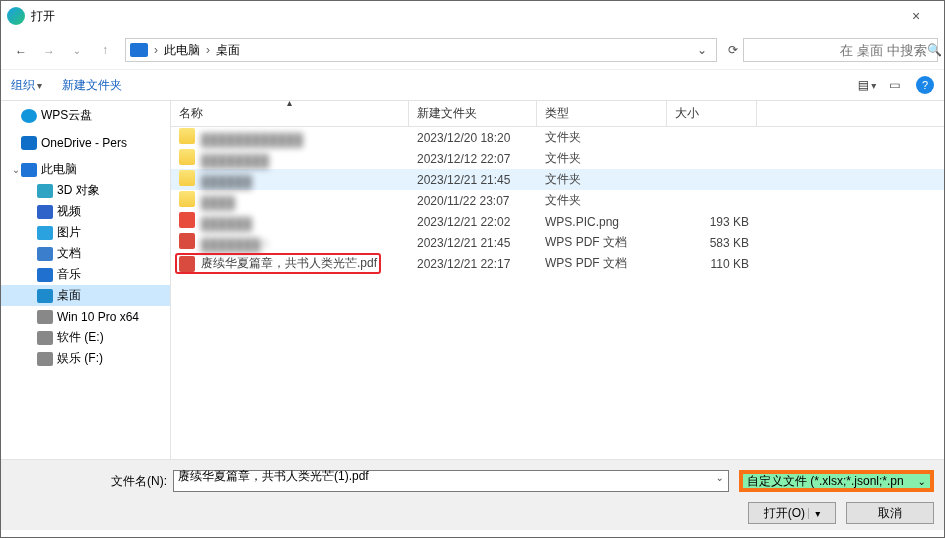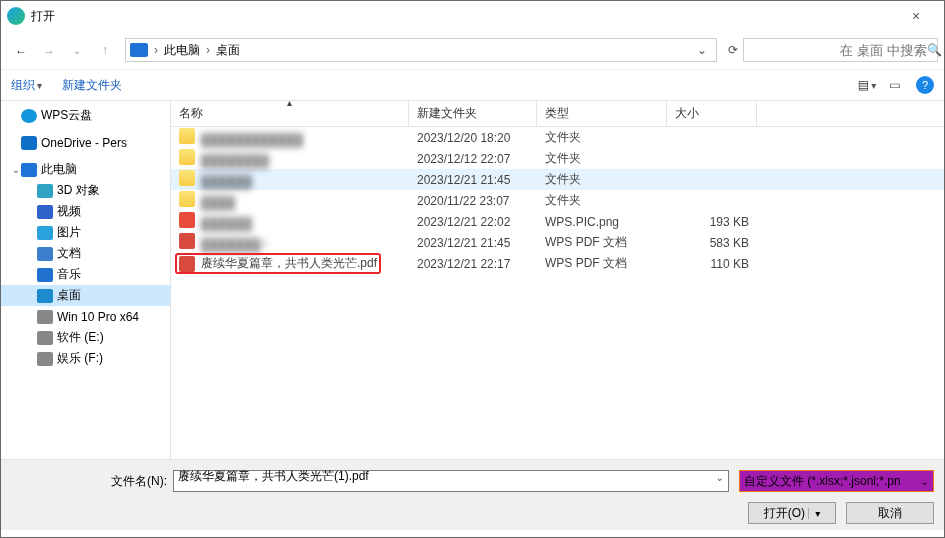--- a/index.html
+++ b/index.html
@@ -52,21 +52,21 @@
   .pdf-ic { background:#d94b3f; border-radius:2px; }
   .blur { color:transparent; text-shadow:0 0 6px rgba(0,0,0,.4); }
   .highlight-box { position:relative; display:inline-flex; align-items:center; }
   .highlight-frame { position:absolute; left:-4px; top:-2px; right:-4px; bottom:-2px; border:2px solid #e8252d; border-radius:3px; pointer-events:none; }
   .bottom { border-top: 1px solid #e3e3e3; background:#f0f0f0; padding: 6px 10px; }
   .row-file { display:flex; align-items:center; margin-left:100px; margin-bottom:10px; margin-top:4px;}
   .row-file label { margin-right: 6px; }
   .file-combo { flex:1; height:22px; border:1px solid #7a7a7a; background:#fff; display:flex; align-items:flex-end; padding:8px 4px; margin-right:10px; }
   .file-combo input { border:none; outline:none; flex:1; font-family:inherit; font-size:12px; background:transparent; }
   .file-combo .chev { color:#555; font-size:10px; padding-left:4px; }
-  .type-combo { width:195px; height:22px; border:1px solid #f97316; background:#a21caf; display:flex; align-items:center; padding:0 4px; white-space:nowrap; overflow:hidden; }
+  .type-combo { width:195px; height:22px; border:4px solid #f97316; background:#86efac; display:flex; align-items:center; padding:0 4px; white-space:nowrap; overflow:hidden; }
   .type-combo .chev { margin-left:auto; font-size:10px; }
   .btn-row { display:flex; justify-content:flex-end; }
   .btn { width:88px; height:22px; border:1px solid #999; background:#e1e1e1; margin-left:10px; display:flex; align-items:center; justify-content:center; cursor:pointer; }
   .btn.primary { position:relative; }
   .btn.primary::after { content:""; position:absolute; right:6px; width:0; height:0; }
 </style>
 </head>
 <body>
 
 <div class="title-bar">

